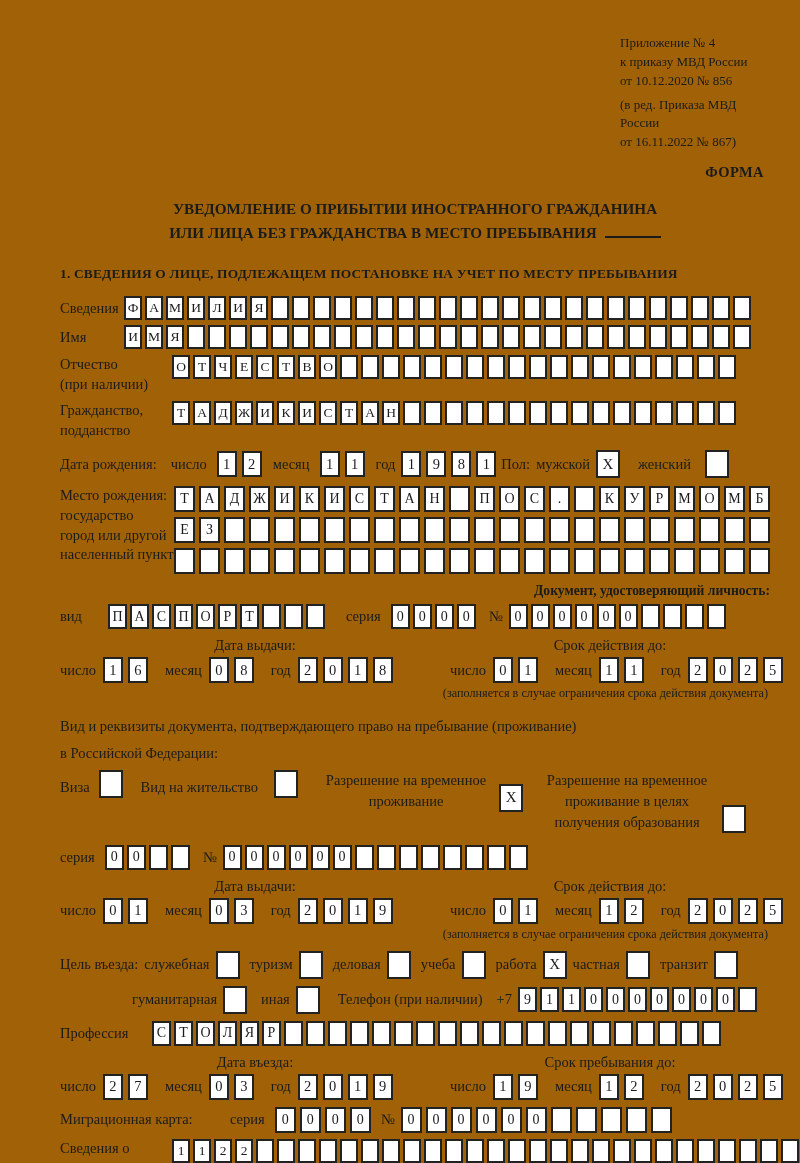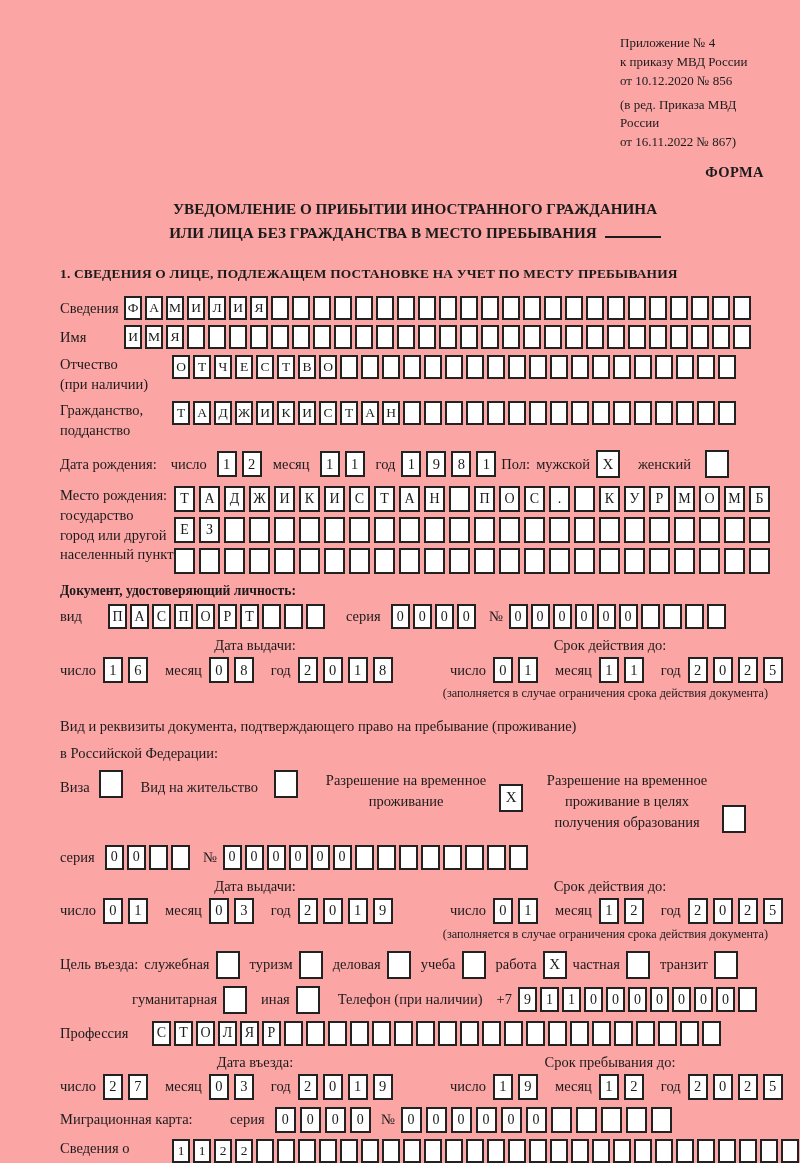--- a/index.html
+++ b/index.html
@@ -1,18 +1,18 @@
 <!DOCTYPE html>
 <html><head>
 <meta charset="utf-8">
 <style>
   html,body{margin:0;padding:0;background:#fff;}
   .page{
     width:800px;height:1163px;box-sizing:border-box;position:relative;
-    background:#fca5a5;color:#1b1b1b;overflow:hidden;
+    background:#a16207;color:#1b1b1b;overflow:hidden;
     font-family:"Liberation Serif","DejaVu Serif",serif;
     padding:34px 30px 0 60px;font-size:14.5px;
   }
   
   .hdr{margin-left:560px;font-size:13px;line-height:1.45;}
   .hdr .grp2{margin-top:5px;}
   .forma{font-weight:bold;font-size:14.5px;text-align:right;padding-right:6px;margin-top:12px;letter-spacing:.4px;}
   .title{font-weight:bold;font-size:15.2px;text-align:center;margin-top:16px;line-height:1.55;}
   .blank-line{display:inline-block;width:56px;border-bottom:2px solid #1b1b1b;height:12px;margin-left:8px;}
   .sec{font-weight:bold;font-size:13.4px;margin-top:22px;letter-spacing:.2px;}
@@ -39,21 +39,21 @@
   .heads{display:flex;font-size:14.5px;}
   .h-left{width:390px;text-align:center;}
   .h-right{flex:1;text-align:center;}
   .groups{display:flex;align-items:center;margin-top:3px;}
   .dg{display:flex;align-items:center;flex:none;}
   .dg .t{margin-right:7px;flex:none;}
   .dg .cellrow{margin-right:12px;}
   .dg-left{width:390px;}
   .note{font-size:12.2px;text-align:right;margin-top:3px;padding-right:2px;}
 
-  .doc-head{text-align:left;font-weight:bold;font-size:13.6px;margin-top:9px;}
+  .doc-head{text-align:right;font-weight:bold;font-size:13.6px;margin-top:9px;}
   .intro{margin-top:12px;line-height:1.8;}
 
   .opts{display:flex;align-items:flex-start;margin-top:4px;}
   .opt{display:flex;align-items:flex-end;flex:none;}
   .opt .ol{margin-right:9px;line-height:1.45;}
   .opt-c .ol{text-align:center;}
 
   .gap6{width:6px;flex:none;} .gap10{width:10px;flex:none;}
   .gap14{width:14px;flex:none;} .gap18{width:18px;flex:none;} .gap24{width:24px;flex:none;}
 

